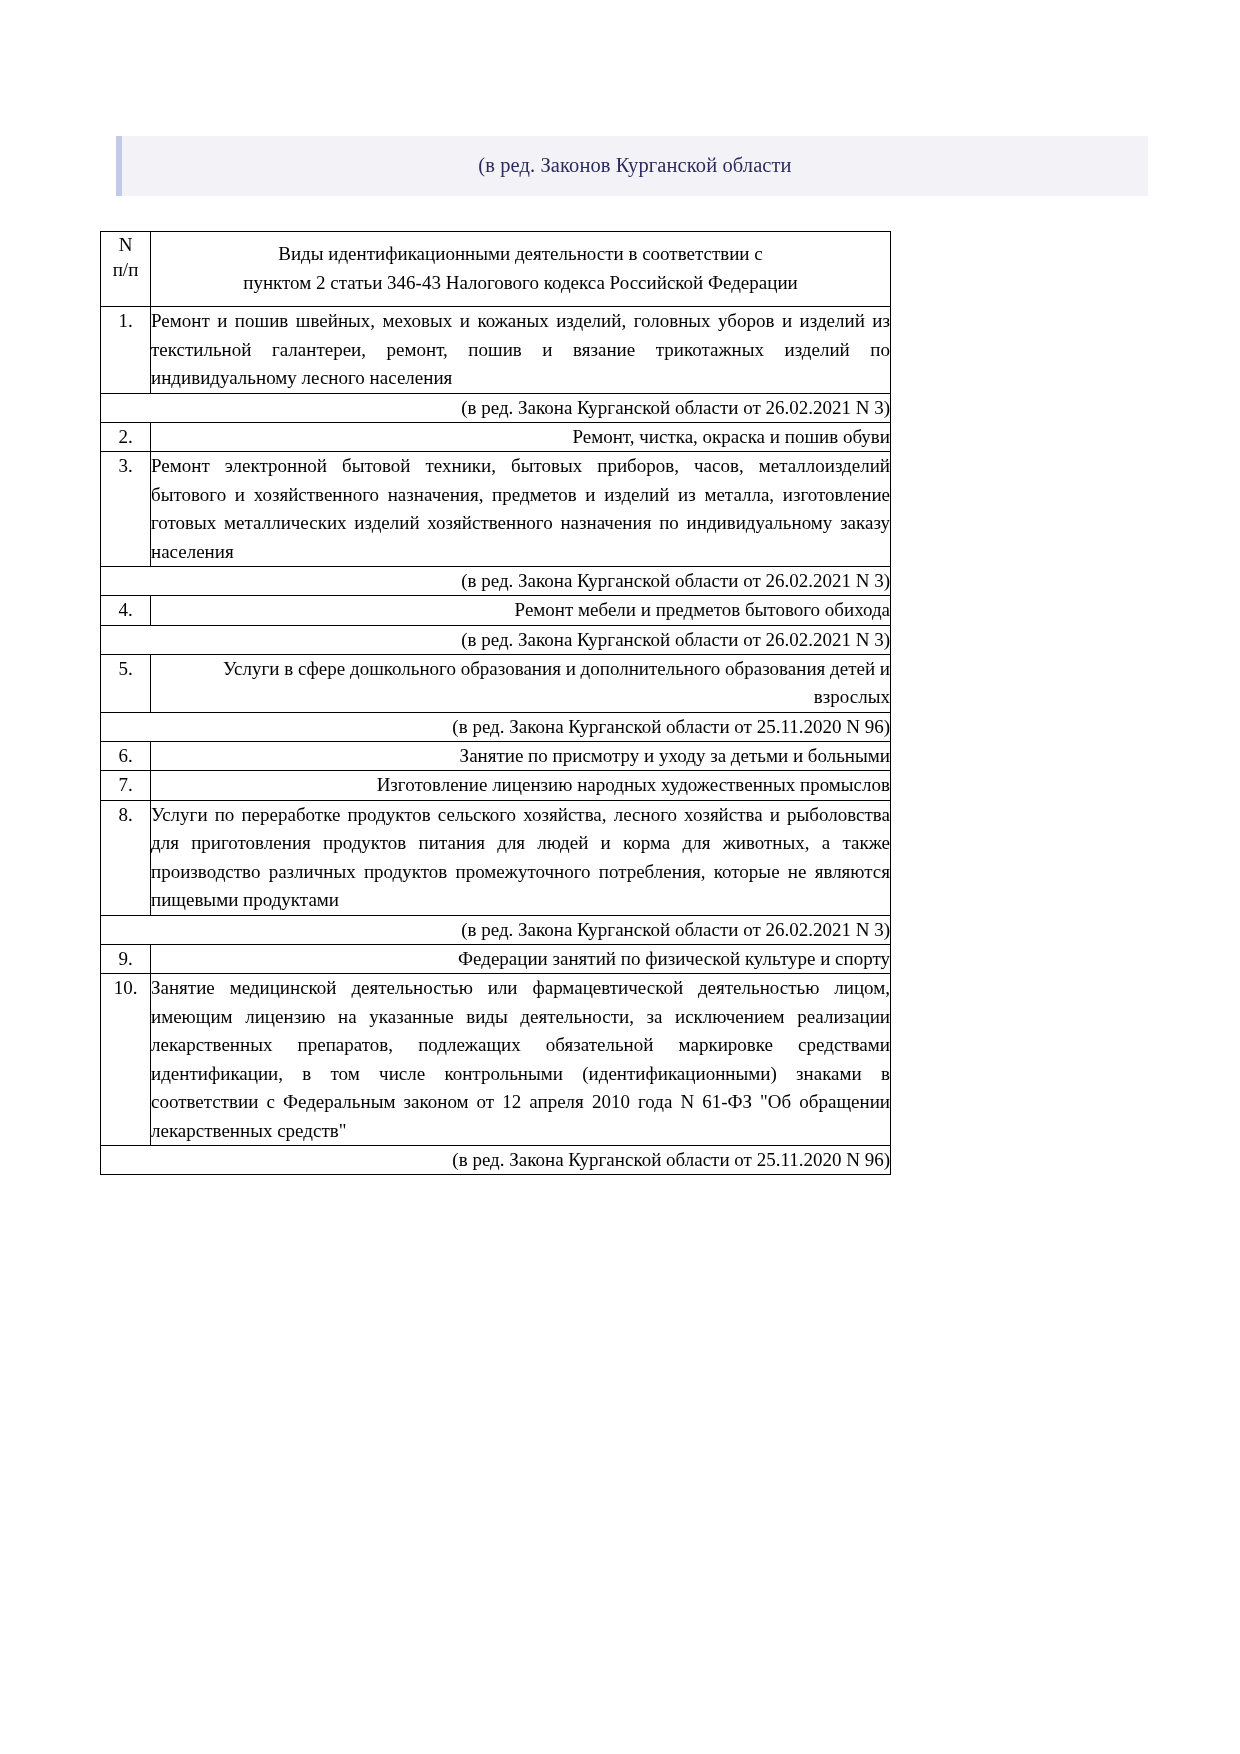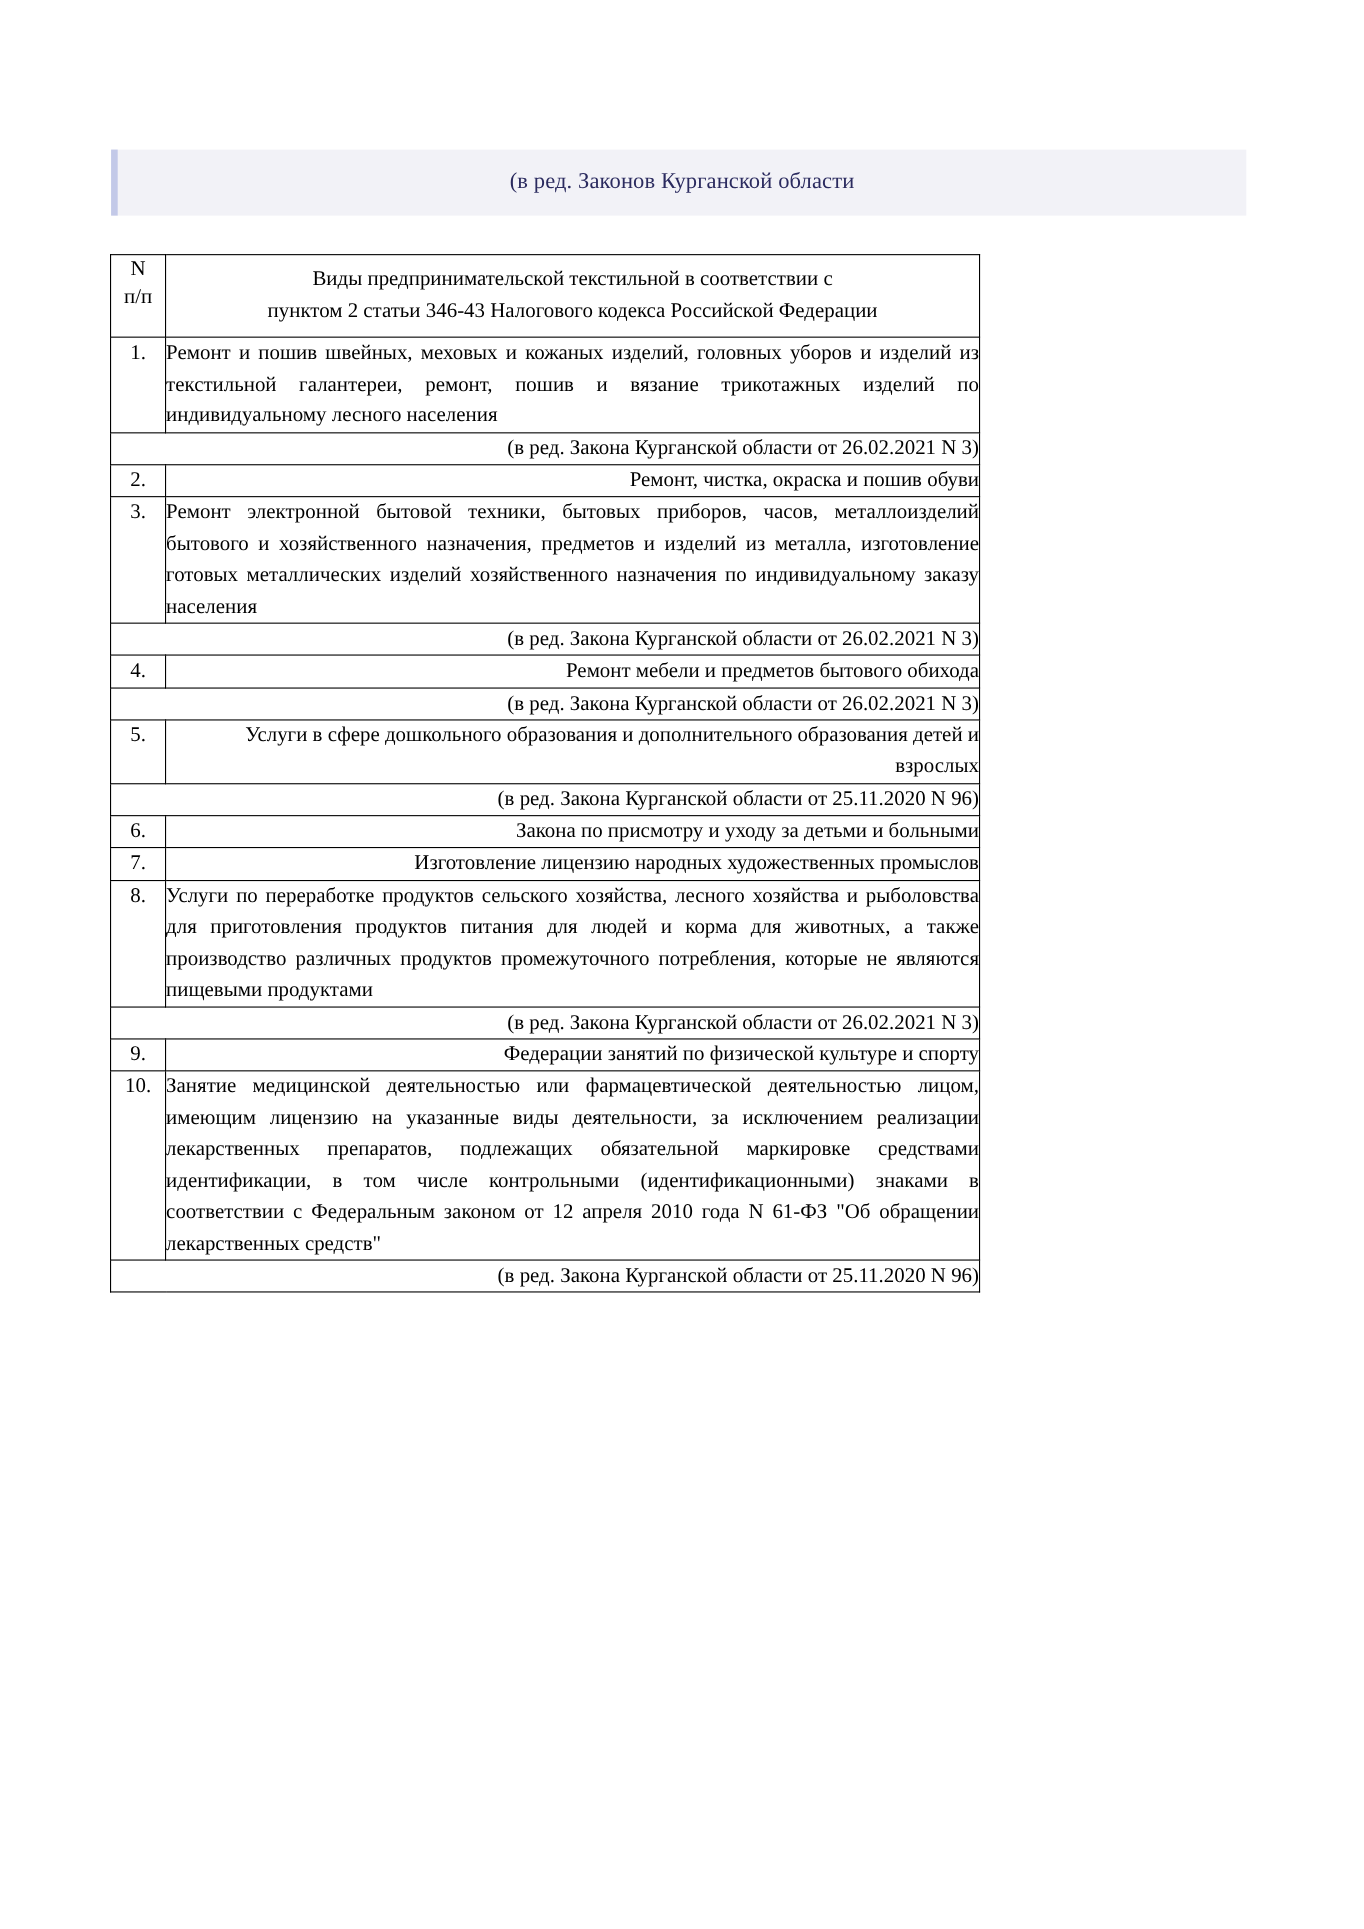--- a/index.html
+++ b/index.html
@@ -17,21 +17,21 @@
   .page {
     position: relative;
     width: 1240px;
     height: 1754px;
     box-sizing: border-box;
   }
 
   
   .banner {
     position: absolute;
-    left: 101px;
+    left: 116px;
     top: 136px;
     width: 1032px;
     box-sizing: border-box;
     background: #f2f2f7;
     border-left: 6px solid #c3c9e8;
     padding: 14px 10px 16px 10px;
     text-align: center;
   }
   .banner-line {
     font-size: 20.5px;
@@ -113,21 +113,21 @@
         <col class="c-num">
         <col class="c-txt">
       </colgroup>
       <tbody id="table-body">
         <tr>
           <td class="num">
             <span class="stack">N</span>
             <span class="stack">п/п</span>
           </td>
           <td class="txt center">
-            <span class="hdr-line">Виды предпринимательской текстильной в соответствии с</span>
+            <span class="hdr-line">Виды идентификационными деятельности в соответствии с</span>
             <span class="hdr-line">пунктом 2 статьи 346-43 Налогового кодекса Российской Федерации</span>
           </td>
         </tr>
       <tr>
             <td class="num">1.</td>
             <td class="txt justify">Ремонт и пошив швейных, меховых и кожаных изделий, головных уборов и изделий из текстильной галантереи, ремонт, пошив и вязание трикотажных изделий по индивидуальному лесного населения</td>
           </tr>
           <tr>
             <td class="note" colspan="2">(в ред. Закона Курганской области от 26.02.2021 N 3)</td>
           </tr>
@@ -151,21 +151,21 @@
           </tr>
           <tr>
             <td class="num">5.</td>
             <td class="txt">Услуги в сфере дошкольного образования и дополнительного образования детей и взрослых</td>
           </tr>
           <tr>
             <td class="note" colspan="2">(в ред. Закона Курганской области от 25.11.2020 N 96)</td>
           </tr>
           <tr>
             <td class="num">6.</td>
-            <td class="txt">Закона по присмотру и уходу за детьми и больными</td>
+            <td class="txt">Занятие по присмотру и уходу за детьми и больными</td>
           </tr>
           <tr>
             <td class="num">7.</td>
             <td class="txt">Изготовление лицензию народных художественных промыслов</td>
           </tr>
           <tr>
             <td class="num">8.</td>
             <td class="txt justify">Услуги по переработке продуктов сельского хозяйства, лесного хозяйства и рыболовства для приготовления продуктов питания для людей и корма для животных, а также производство различных продуктов промежуточного потребления, которые не являются пищевыми продуктами</td>
           </tr>
           <tr>

